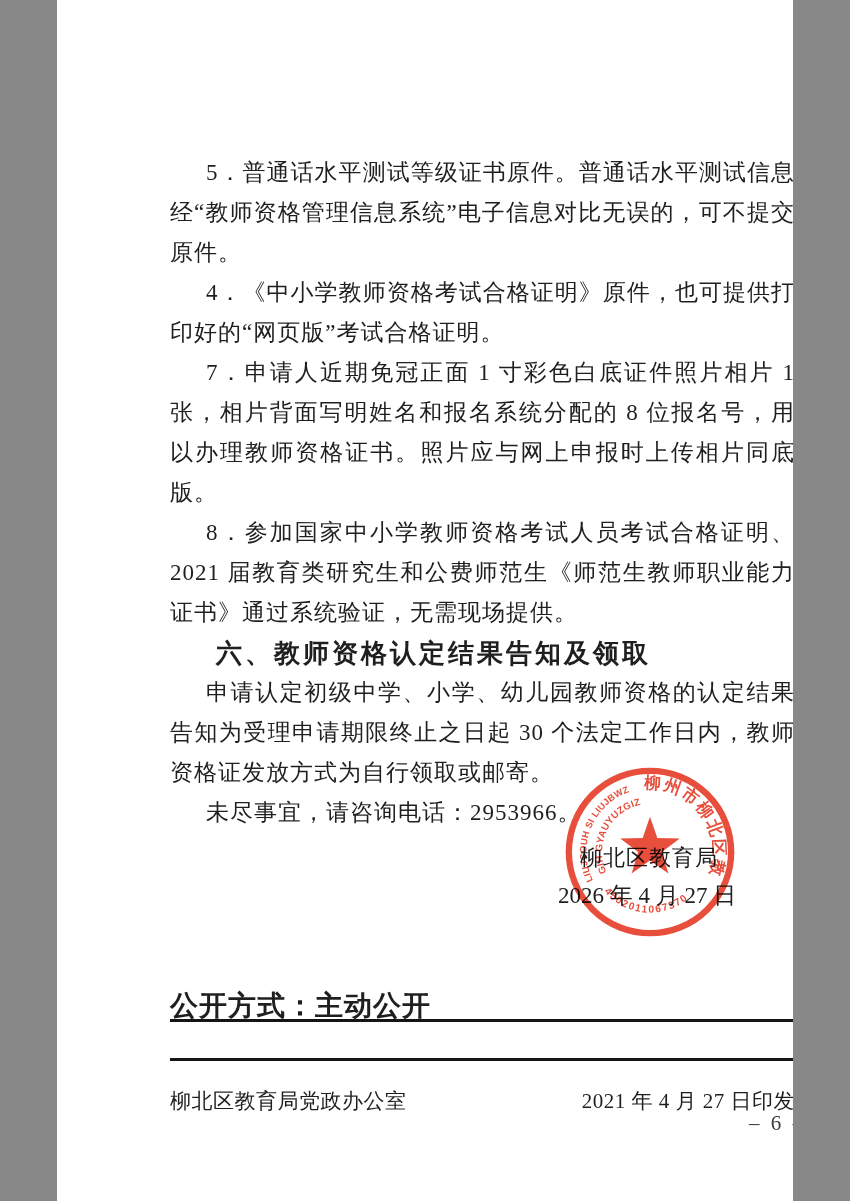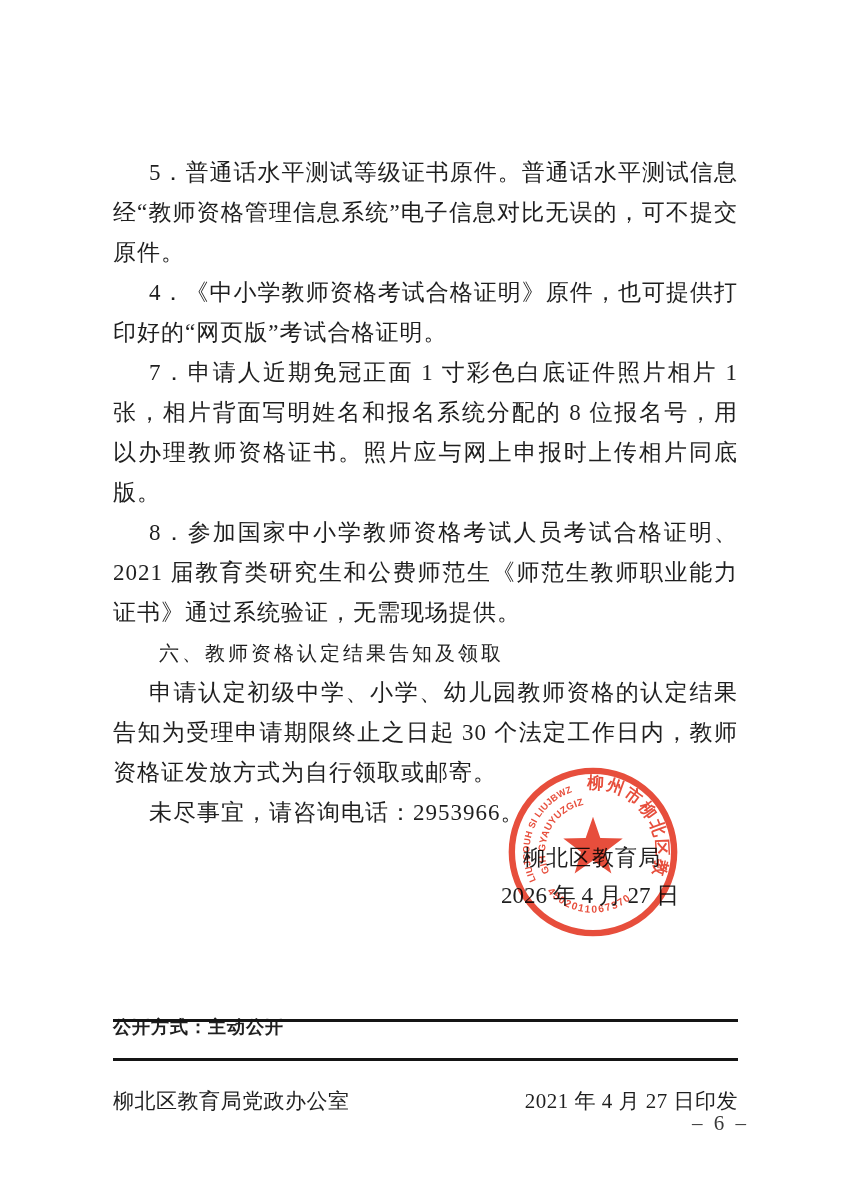--- a/index.html
+++ b/index.html
@@ -2,44 +2,44 @@
 <html lang="zh" style="--seal-red: #e5402d; --ink: #1f1f1f;"><head>
 <meta charset="utf-8">
 <style>
   :root{
     --seal-red:#e5402d;
     --ink:#1f1f1f;
   }
   html,body{margin:0;padding:0;background:#888;}
   .page{
     position:relative;
-    width:850px;height:1201px;
+    width:736px;height:1201px;
     margin:0 auto;
     background:#ffffff;
     overflow:hidden;
     font-family:"Liberation Serif","DejaVu Serif",serif;
     color:var(--ink);
   }
   
   .content{
     position:absolute;left:113px;top:153px;width:625px;
   }
   .para{
     margin:0;
     font-size:23px;
     line-height:40px;
     letter-spacing:1px;
     text-align:justify;
     text-indent:36px;
   }
   .heading{
     margin:0;
-    font-size:20px;
+    font-size:26px;
     line-height:40px;
-    font-weight:normal;
+    font-weight:bold;
     letter-spacing:3px;
     text-indent:46px;
     font-family:"Liberation Sans","DejaVu Sans",sans-serif;
   }
   
   .sig-name{
     position:absolute;left:523px;top:843px;
     font-size:22px;letter-spacing:1px;white-space:nowrap;
   }
   .sig-date{
@@ -55,23 +55,22 @@
   .seal text{
     fill:var(--seal-red);
     font-family:"Liberation Sans","DejaVu Sans",sans-serif;
     font-weight:bold;
   }
   .seal .ring{fill:none;stroke:var(--seal-red);}
   .seal .star{fill:var(--seal-red);}
   
   .footer-disclosure{
     position:absolute;left:113px;top:987px;
-    font-size:18px;font-weight:bold;letter-spacing:1px;
+    font-size:28px;font-weight:bold;letter-spacing:1px;
     font-family:"Liberation Sans","DejaVu Sans",sans-serif;
-    margin-top:28px;
   }
   .rule{position:absolute;left:113px;width:625px;height:2.5px;background:#151515;}
   .rule-top{top:1019px;}
   .rule-bottom{top:1058px;}
   .footer-row{
     position:absolute;left:113px;top:1088px;width:625px;
     display:flex;justify-content:space-between;align-items:center;
     font-size:21px;line-height:26px;letter-spacing:0.5px;
   }
   .page-number{

